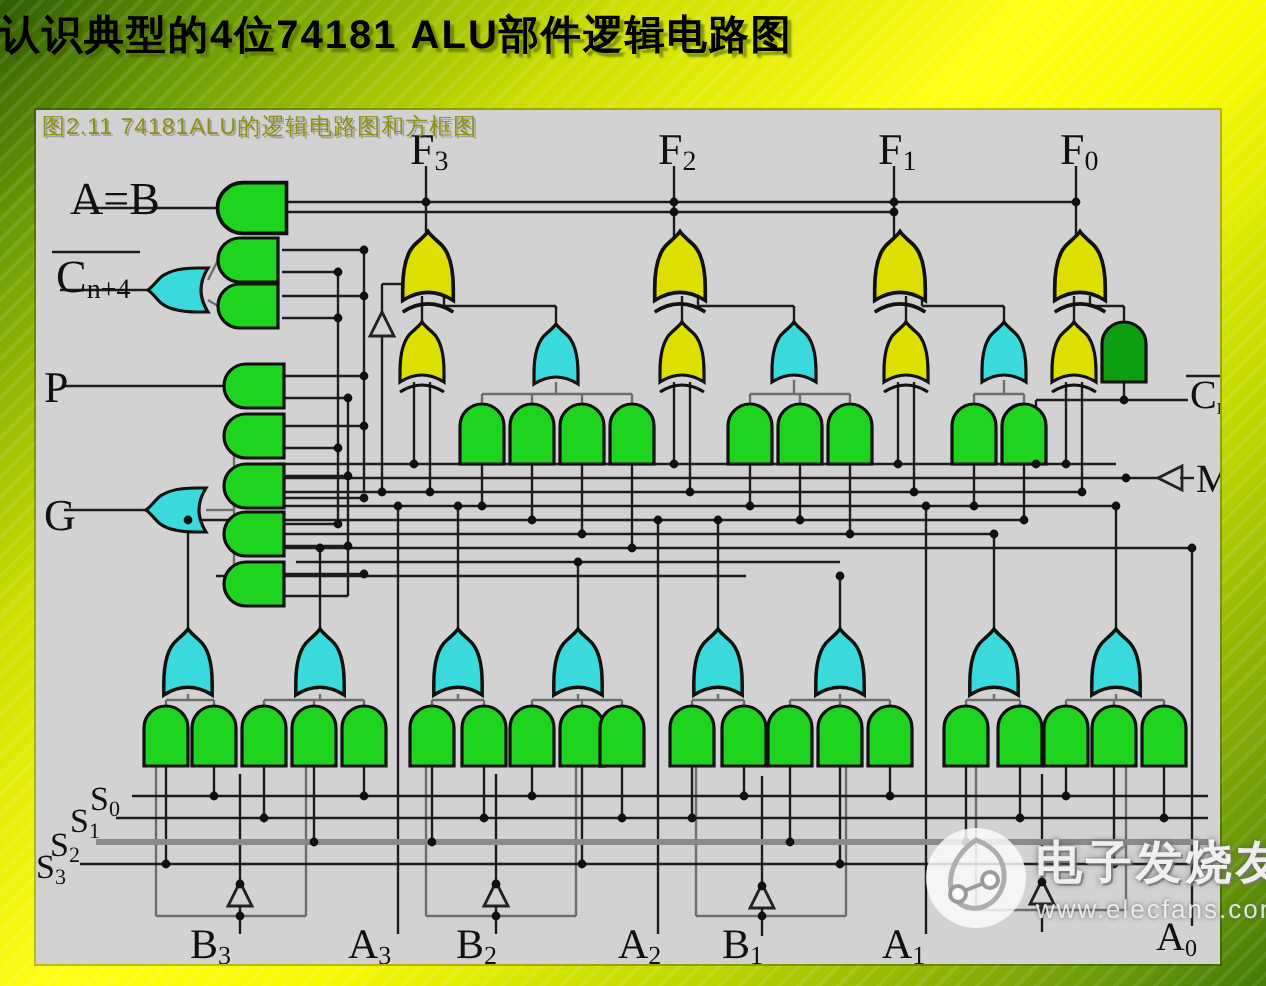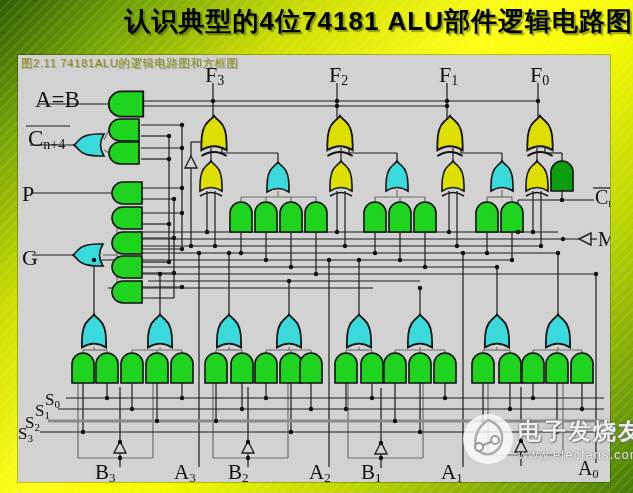--- a/index.html
+++ b/index.html
@@ -1,22 +1,22 @@
 <!DOCTYPE html>
 <html><head>
 <meta charset="utf-8">
 <style>
   html,body{margin:0;padding:0;}
   body{width:633px;height:493px;overflow:hidden;font-family:"Liberation Sans",sans-serif;}
   .slide{position:relative;width:633px;height:493px;
     background:linear-gradient(135deg,#2e5c03 0%,#71a205 12%,#cede00 28%,#ffff14 46%,#f6fa00 58%,#bcd400 75%,#6d9c08 92%,#447a06 100%);}
   .slide::before{content:"";position:absolute;inset:0;pointer-events:none;
     background:repeating-linear-gradient(135deg,rgba(255,255,255,.09) 0 2px,rgba(0,0,0,0) 2px 7px);}
-  .title{position:absolute;left:0;top:4px;width:633px;text-align:right;
-    font-size:26px;font-weight:bold;color:#000;letter-spacing:1px;
+  .title{position:absolute;left:0;top:4px;width:633px;text-align:left;
+    font-size:20px;font-weight:bold;color:#000;letter-spacing:1px;
     text-shadow:2px 2px 1px rgba(70,90,0,.55);font-family:"Liberation Sans",sans-serif;}
   .panel{position:absolute;left:18px;top:55px;width:592px;height:427px;background:#d2d2d2;
     box-shadow:0 0 0 1px rgba(0,0,0,.25);}
   .caption{position:absolute;left:3px;top:1px;font-size:11.5px;font-weight:normal;color:#8f8f12;
     letter-spacing:.5px;text-shadow:1px 1px 0 rgba(80,80,80,.35);white-space:nowrap;}
   svg.circ{position:absolute;left:0;top:0;}
   .g-and{fill:#1fd41f;stroke:#111;stroke-width:1.6;}
   .g-andd{fill:#0c9e10;stroke:#111;stroke-width:1.6;}
   .g-or{fill:#3adadc;stroke:#111;stroke-width:1.6;}
   .g-xor{fill:#dede00;stroke:#111;stroke-width:1.6;}

